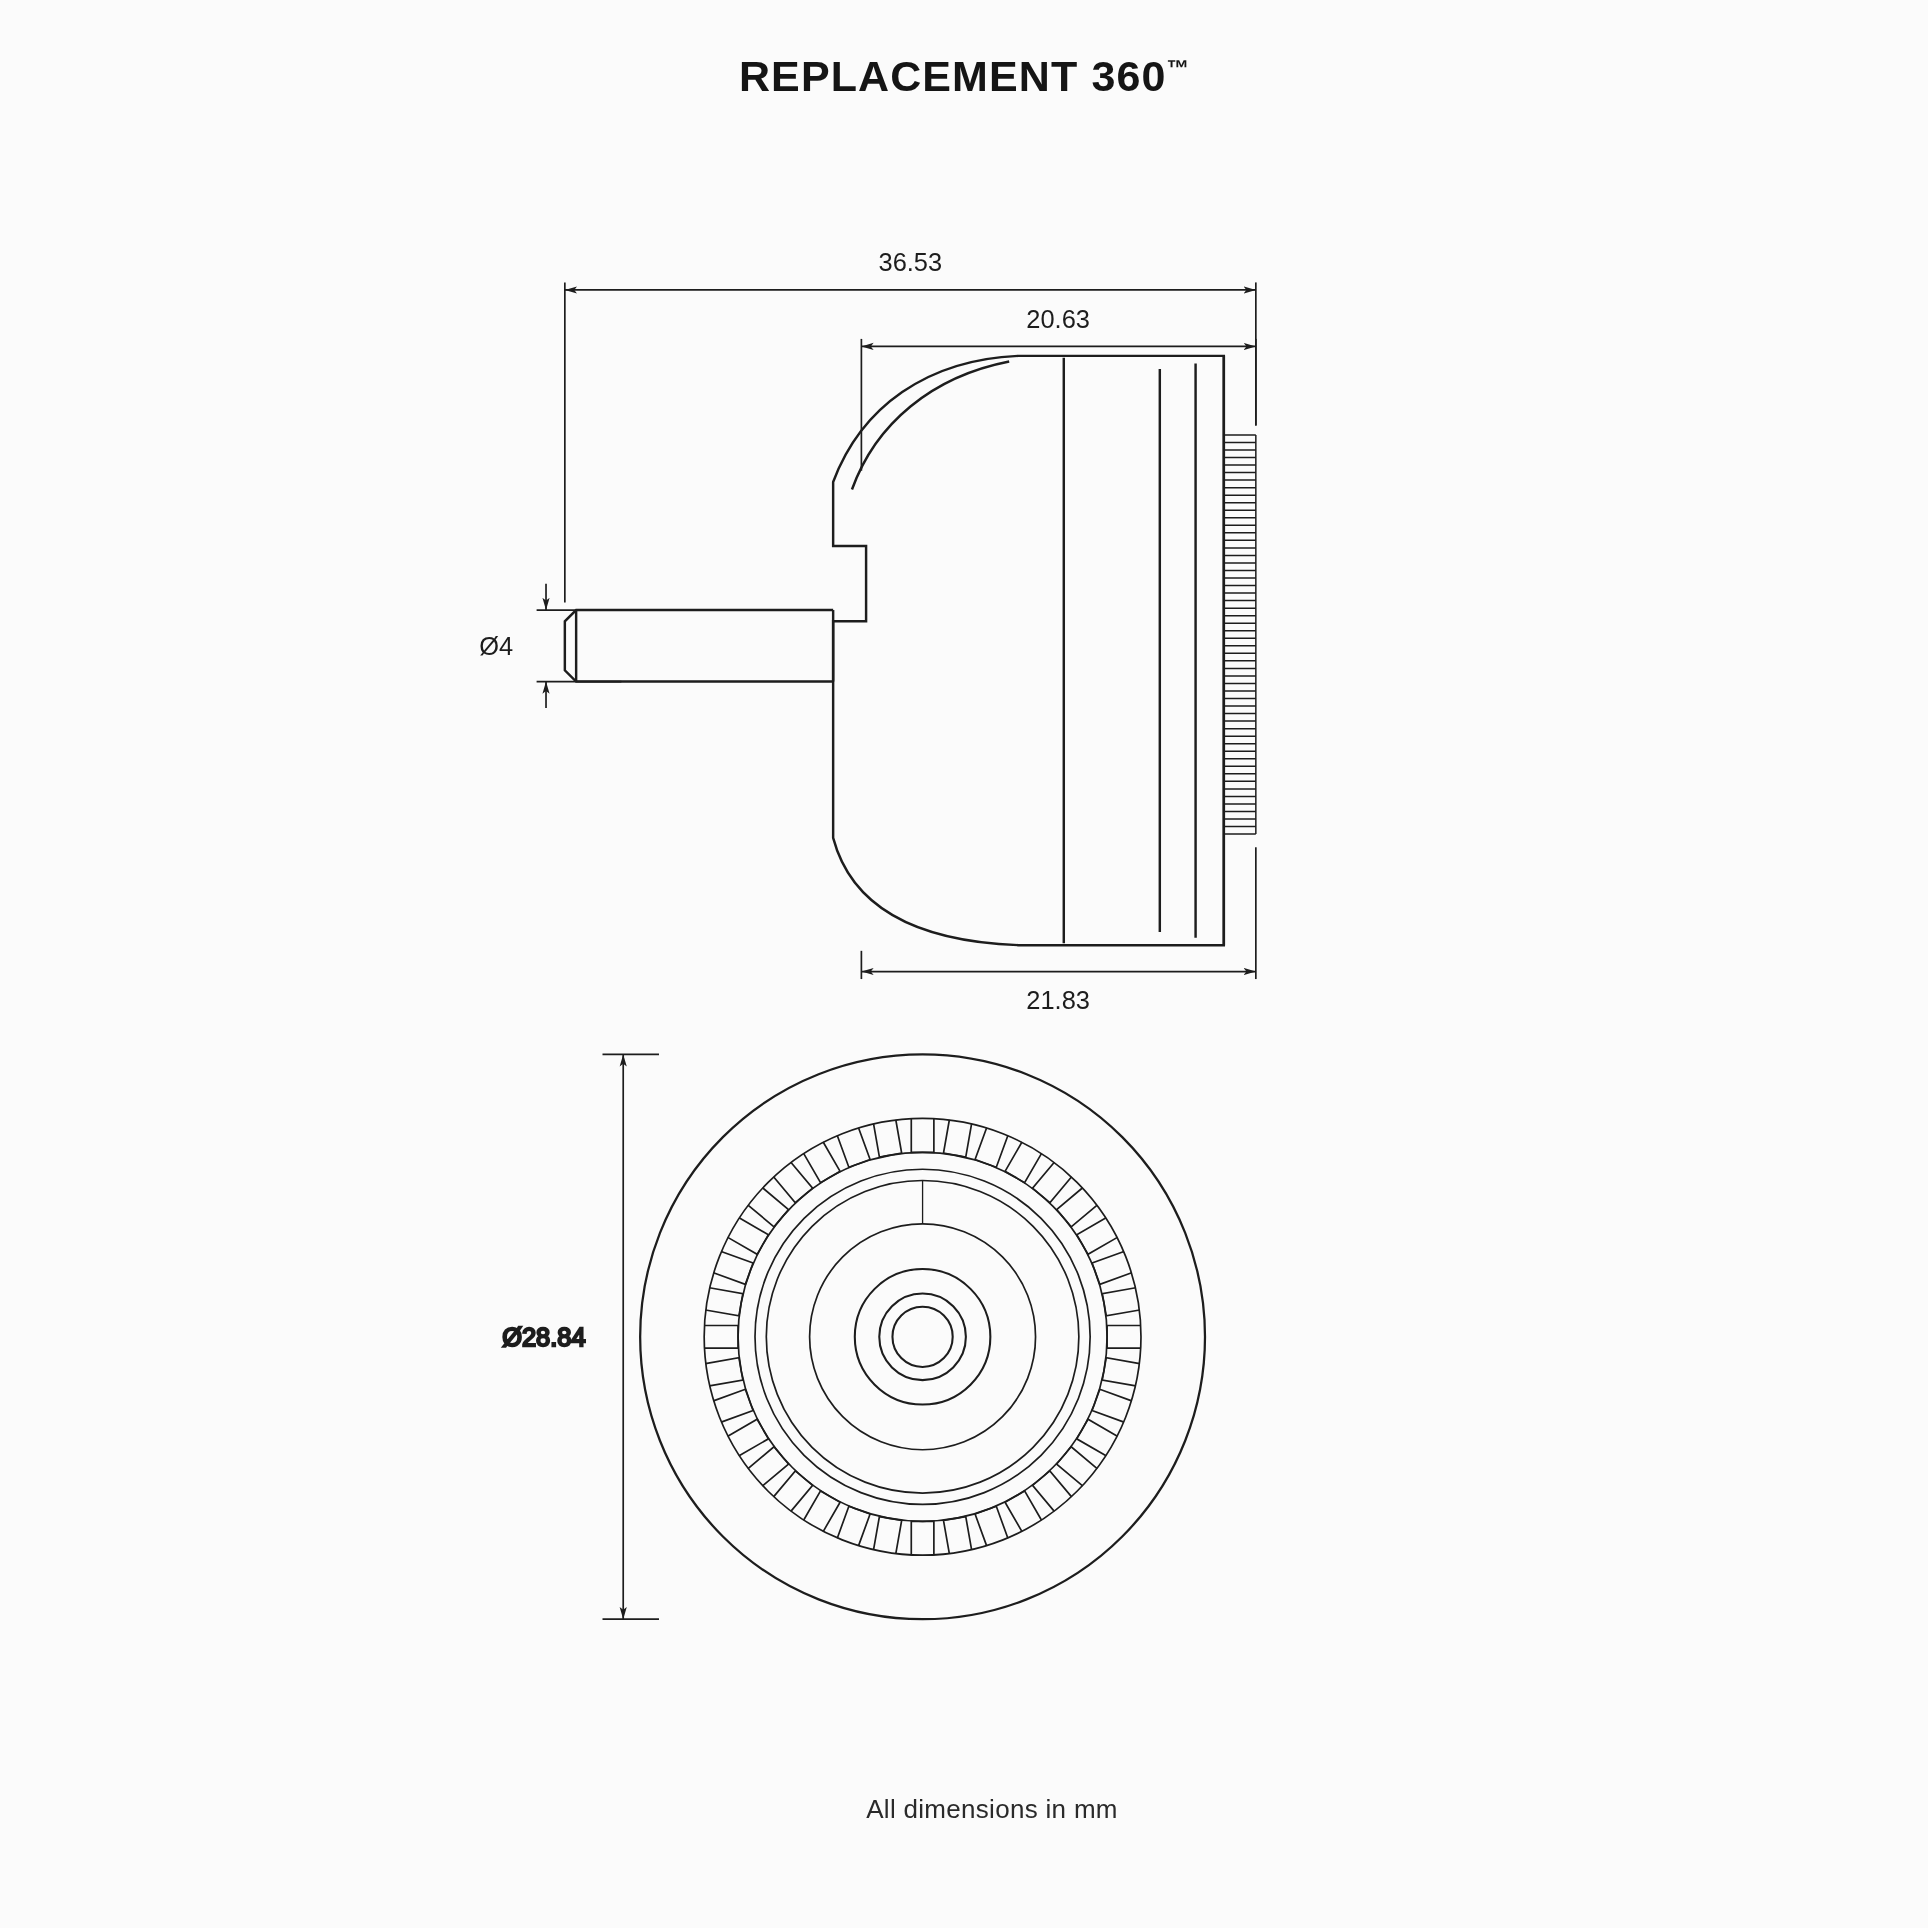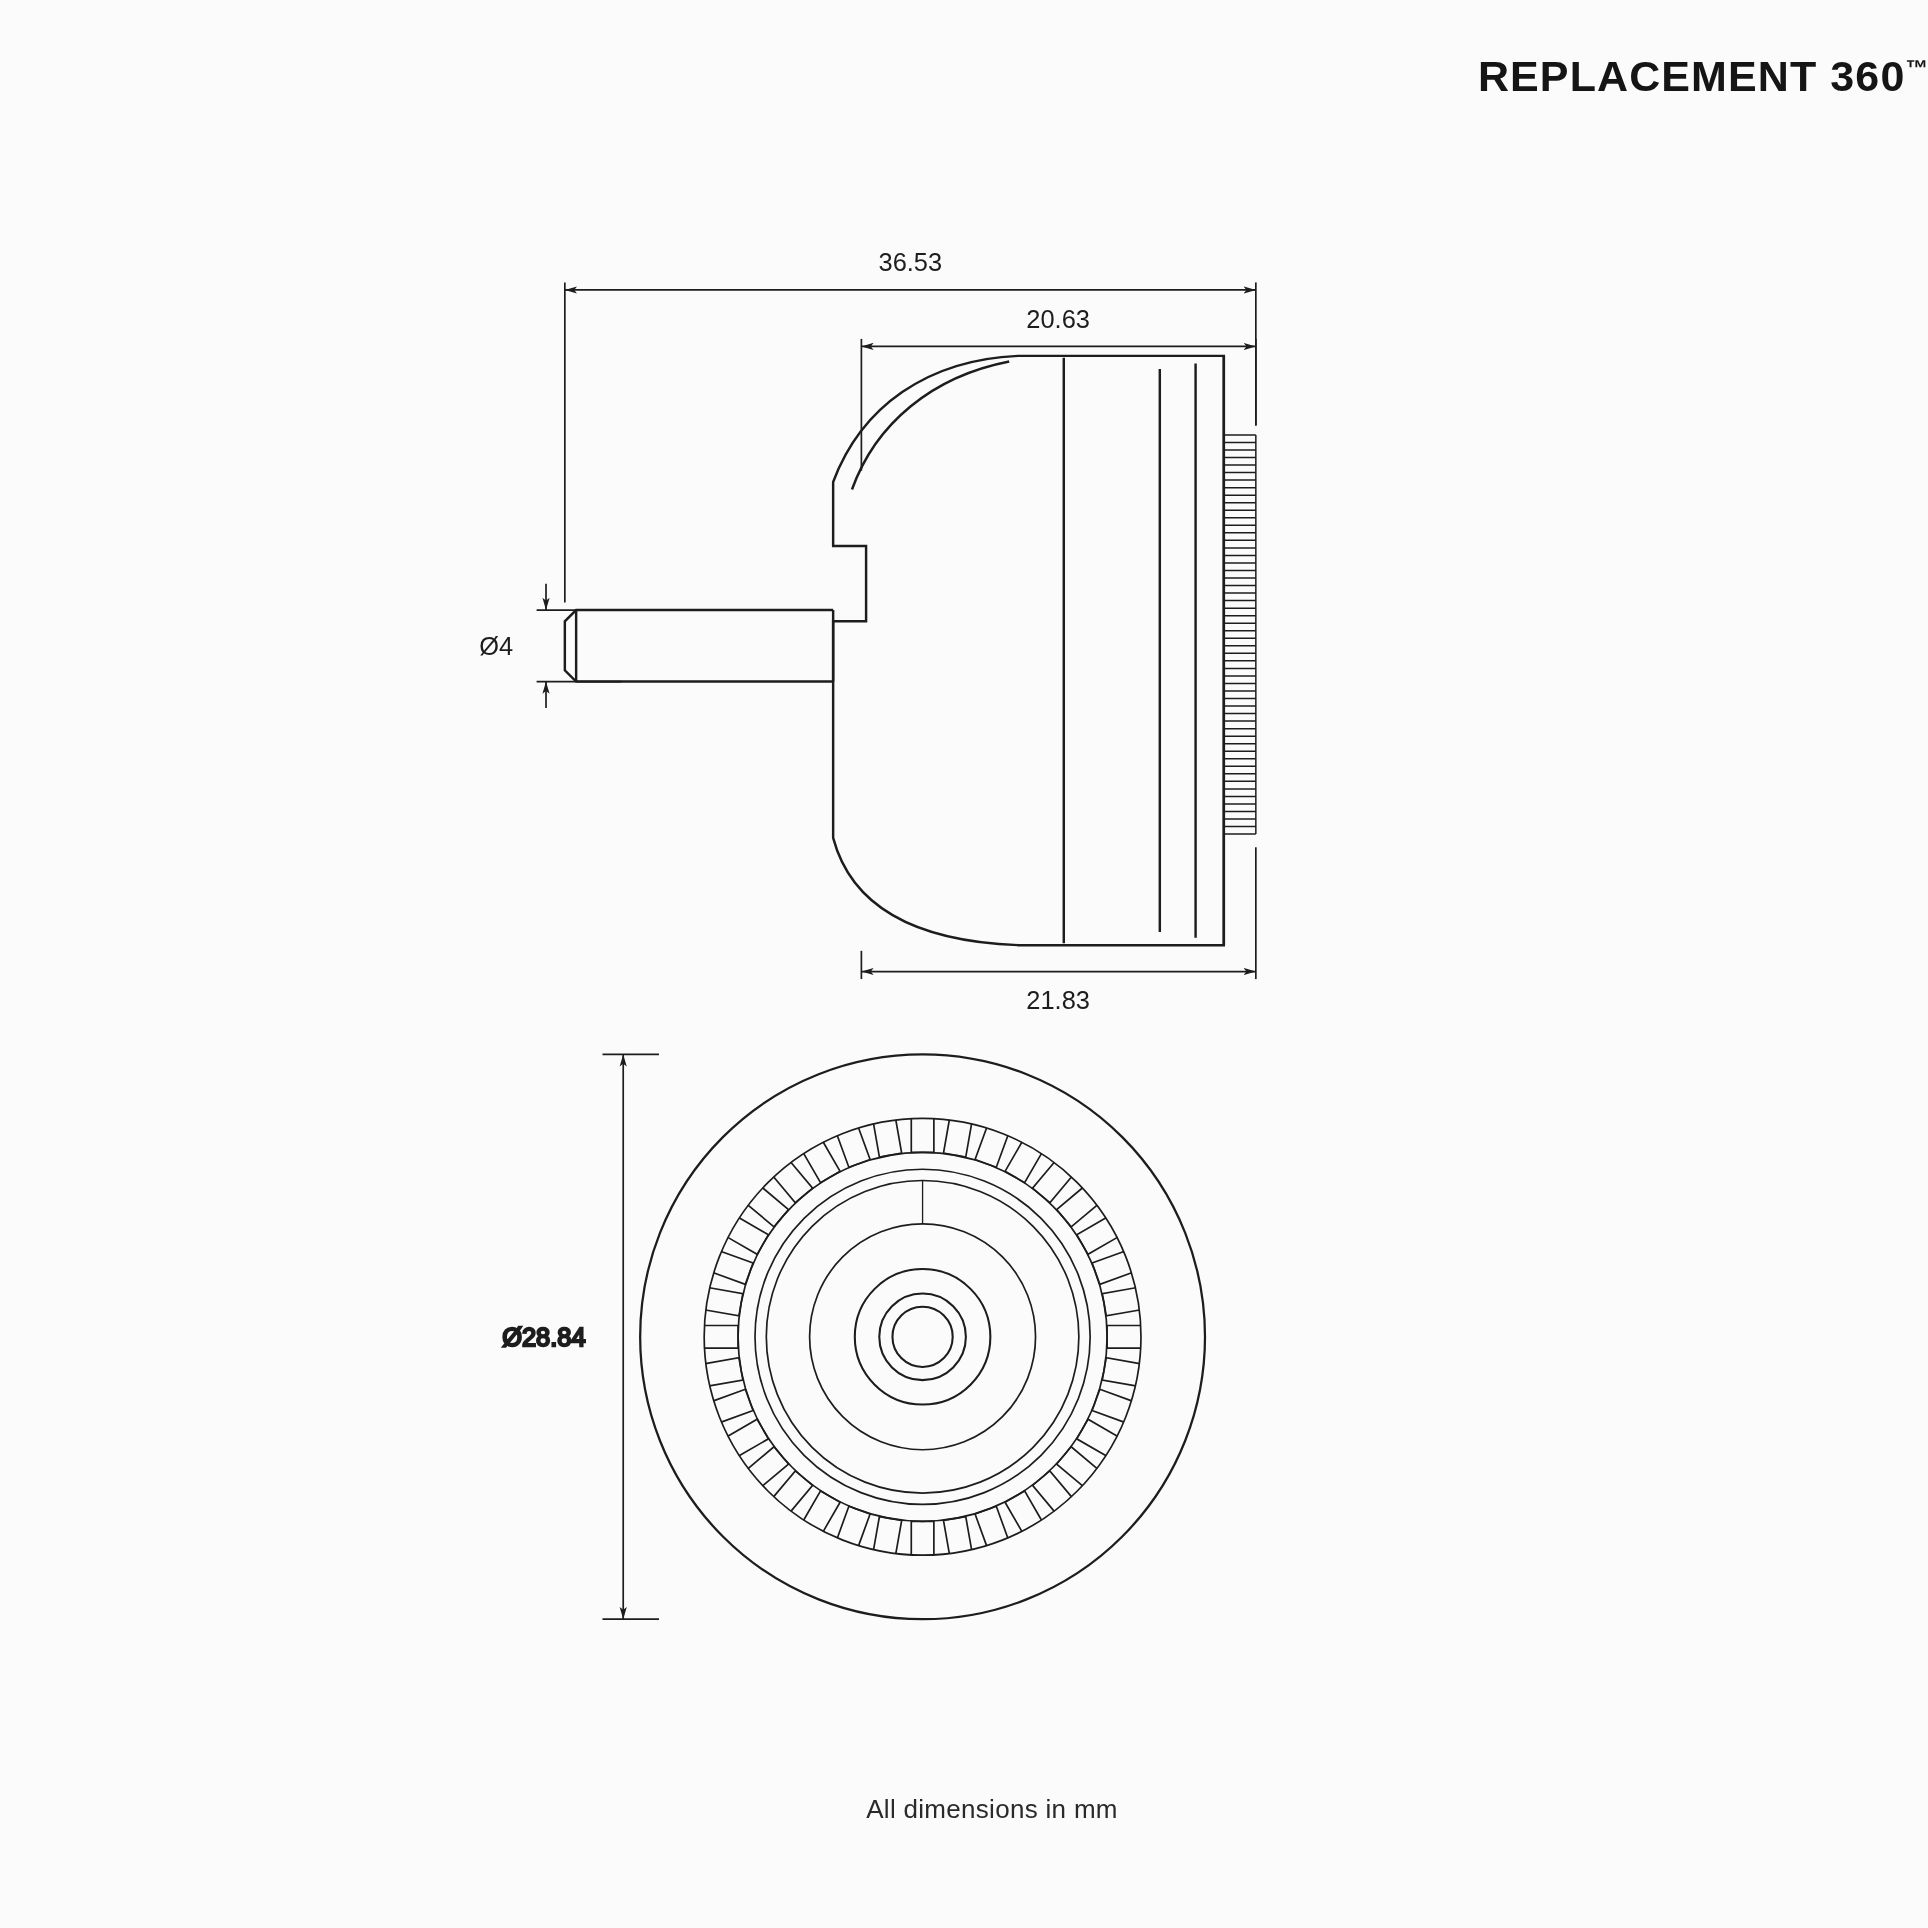--- a/index.html
+++ b/index.html
@@ -29,21 +29,20 @@
     width: 1928px;
     text-align: center;
     font-size: 43px;
     font-weight: bold;
     letter-spacing: 1.1px;
     line-height: 1.28;
     color: #151515;
   }
   .title .line {
     display: block;
-    text-align: right;
   }
   .title .tm {
     font-size: 22.6px;
     vertical-align: super;
     letter-spacing: 0;
   }
   .footnote {
     position: absolute;
     left: 0;
     top: 1794px;

